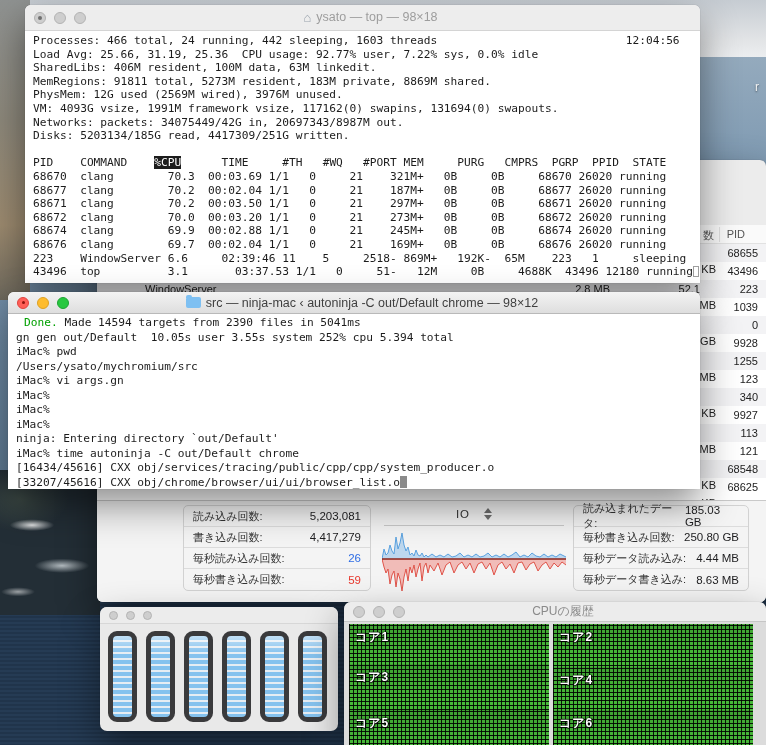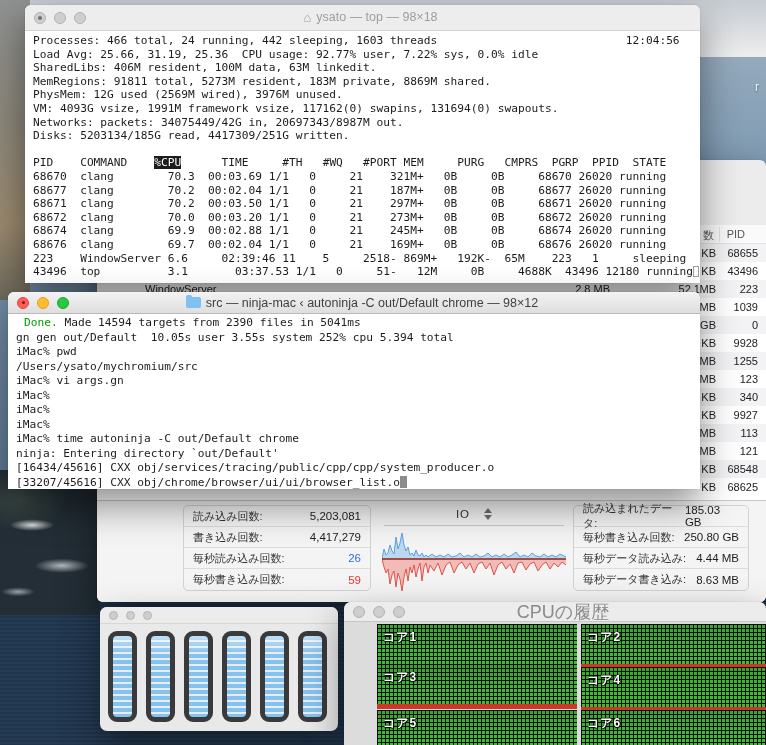--- a/index.html
+++ b/index.html
@@ -75,21 +75,21 @@
   
   .am { left:97px; top:160px; width:669px; height:442px; background:#ececec; border-radius:6px; }
   .am-table { position:absolute; left:0; right:0; top:65px; height:275px; background:#fff; }
   .am-header { position:absolute; left:0; right:0; top:0; height:19px; background:#fafafa;
                border-bottom:1px solid #e2e2e2; font-size:11px; color:#555; }
   .am-header .h-col1 { position:absolute; right:52px; top:3px; }
   .am-header .h-pid  { position:absolute; right:21px; top:3px; }
   .am-header .h-div  { position:absolute; right:46px; top:2px; width:1px; height:15px; background:#e0e0e0; }
   .am-row { position:absolute; left:0; right:0; height:18px; font-size:11px; color:#222; }
   .am-row.alt { background:#f3f3f5; }
-  .am-unit { position:absolute; right:50px; top:3px; }
+  .am-unit { position:absolute; right:50px; top:19px; }
   .am-pid  { position:absolute; right:8px; top:3px; }
   .am-frag-name { position:absolute; left:48px; top:3px; }
   .am-frag-mem  { position:absolute; right:156px; top:3px; }
   .am-frag-val  { position:absolute; right:66px; top:3px; }
   .am-pane { position:absolute; left:0; right:0; top:340px; height:102px; background:#f4f4f4;
              border-top:1px solid #c9c9c9; border-radius:0 0 6px 6px; }
   .stat-box { position:absolute; top:4px; height:86px; border:1px solid #d2d2d2; border-radius:5px; }
   .stat-box.left  { left:86px;  width:188px; }
   .stat-box.right { left:476px; width:176px; }
   .stat-row { display:flex; justify-content:space-between; align-items:center; height:21px;
@@ -119,26 +119,26 @@
            border-radius:9px;
            background:
              linear-gradient(rgba(255,255,255,.5), rgba(255,255,255,0) 22%),
              repeating-linear-gradient(to bottom, #85c2ee 0 4px, #e6edf3 4px 6px); }
 
   
   .hist-win { left:344px; top:602px; width:422px; height:143px; background:#dcdcdc;
               border-radius:7px 7px 0 0; }
   .hist-win .tbar { height:20px; background:#ececec; border-bottom:1px solid #c6c6c6;
                     border-radius:7px 7px 0 0; }
-  .hist-win .tb-title { color:#8a8a8a; font-size:18px; }
-  .core-panel { position:absolute; width:200px; height:45px; background-color:#46b838;
+  .hist-win .tb-title { color:#8a8a8a; font-size:12px; }
+  .core-panel { position:absolute; width:200px; height:54px; background-color:#46b838;
                 background-image:
                   repeating-linear-gradient(90deg, rgba(0,0,0,.88) 0 1px, transparent 1px 4px),
                   repeating-linear-gradient(0deg,  rgba(0,0,0,.88) 0 1px, transparent 1px 4px),
-                  linear-gradient(rgba(0,0,0,.12), rgba(0,0,0,0) 60%); margin-left: 28px; }
+                  linear-gradient(rgba(0,0,0,.12), rgba(0,0,0,0) 60%); }
   .core-red { position:absolute; left:0; right:0; bottom:0; height:5px; background:#d23528; }
   .core-label { position:absolute; left:6px; top:5px; color:#fff; font-size:12px; font-weight:bold;
                 letter-spacing:1px; text-shadow:0 0 2px #000, 0 1px 1px #000, 1px 0 1px #000; }
 </style>
 </head>
 <body>
 
 <div class="screen">
 
   <div class="wp wp-sky"></div>
@@ -317,22 +317,22 @@
     </div>
     <div class="t-content">
       <div class="tline"><span class="green-txt">Done.</span><span> Made 14594 targets from 2390 files in 5041ms</span></div>
       <div class="tline">gn gen out/Default  10.05s user 3.55s system 252% cpu 5.394 total</div>
       <div class="tline">iMac% pwd</div>
       <div class="tline">/Users/ysato/mychromium/src</div>
       <div class="tline">iMac% vi args.gn</div>
       <div class="tline">iMac%</div>
       <div class="tline">iMac%</div>
       <div class="tline">iMac%</div>
+      <div class="tline">ninja: Entering directory `out/Default'</div>
       <div class="tline">iMac% time autoninja -C out/Default chrome</div>
-      <div class="tline">ninja: Entering directory `out/Default'</div>
       <div class="tline">[16434/45616] CXX obj/services/tracing/public/cpp/cpp/system_producer.o</div>
       <div class="tline"><span>[33207/45616] CXX obj/chrome/browser/ui/ui/browser_list.o</span><span class="cursor-block"></span></div>
     </div>
   </div>
 
   <div class="win meter-win">
     <div class="tbar">
       <div class="dots">
         <span class="dot gray"></span>
         <span class="dot gray"></span>

